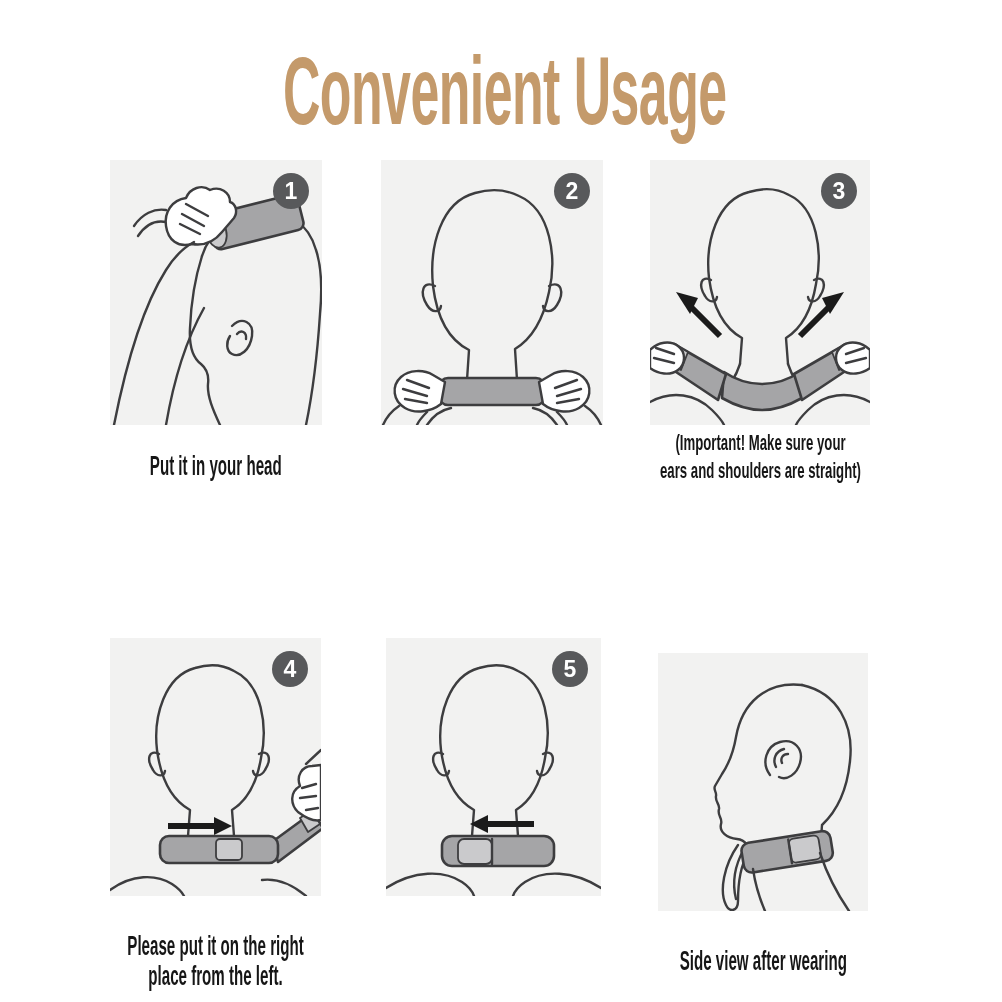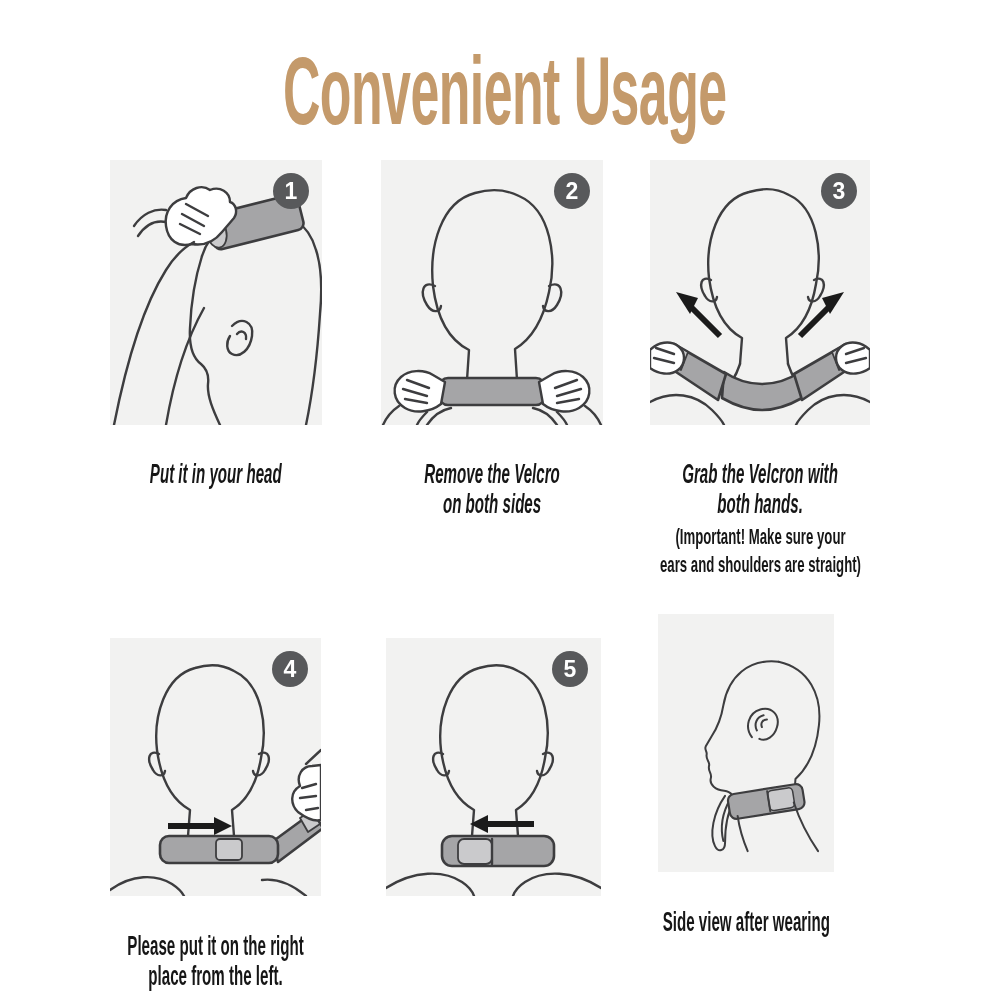--- a/index.html
+++ b/index.html
@@ -19,34 +19,34 @@
   .panel{position:relative;width:100%;background:var(--panel-bg);}
   .row1 .panel{height:265px;}
   .row2 .panel{height:258px;}
   .panel svg{position:absolute;left:0;top:0;width:100%;height:100%;}
 
   .badge{position:absolute;top:13px;right:13px;width:36px;height:36px;border-radius:50%;
          background:var(--badge-bg);color:var(--badge-text);display:flex;align-items:center;
          justify-content:center;font-size:23px;font-weight:bold;}
 
   .cap-wrap{display:flex;justify-content:center;width:100%;}
-  .row1 .cap-wrap{margin-top:34px;font-style:italic;}
+  .row1 .cap-wrap{margin-top:26px;}
   .row2 .cap-wrap{margin-top:35px;align-items:center;}
   .caption{font-size:27px;font-weight:bold;color:var(--caption-color);text-align:center;
            line-height:30px;white-space:nowrap;transform:scaleX(0.56);transform-origin:50% 0;}
   .note-wrap{display:flex;justify-content:center;width:100%;margin-top:4px;}
   .note{font-size:22px;font-weight:bold;color:var(--caption-color);text-align:center;
         line-height:28px;white-space:nowrap;transform:scaleX(0.60);transform-origin:50% 0;}
 
   #s1{left:110px;top:160px;width:212px;}
   #s2{left:381px;top:160px;width:222px;}
   #s3{left:650px;top:160px;width:220px;}
   #s4{left:110px;top:638px;width:211px;}
   #s5{left:386px;top:638px;width:215px;}
-  #s6{left:658px;top:614px;width:176px;}
+  #s6{left:658px;top:653px;width:210px;}
 
   
   .ln{fill:none;stroke:var(--line-color);stroke-width:2.4;stroke-linecap:round;stroke-linejoin:round;}
   .hand{fill:#ffffff;stroke:var(--line-color);stroke-width:2.4;stroke-linecap:round;stroke-linejoin:round;}
   .band{fill:var(--band-fill);stroke:var(--line-color);stroke-width:2.6;stroke-linejoin:round;}
   .tab{fill:var(--band-tab-fill);stroke:var(--line-color);stroke-width:1.8;stroke-linejoin:round;}
   .arrowL{stroke:var(--arrow-color);stroke-width:6;stroke-linecap:butt;}
   .arrowH{fill:var(--arrow-color);}
 </style>
 </head>
@@ -104,26 +104,20 @@
         <path class="ln" d="M 196,220 L 174,228"></path>
         <path class="ln" d="M 200,229 L 176,236"></path>
         <path class="ln" d="M 198,239 L 176,243"></path>
         <path class="ln" d="M 2,265 C 6,256 12,250 18,246"></path>
         <path class="ln" d="M 36,265 C 38,260 42,256 46,252"></path>
         <path class="ln" d="M 220,265 C 216,256 210,250 204,246"></path>
         <path class="ln" d="M 186,265 C 184,260 180,256 176,252"></path>
       </svg>
       <div class="badge">2</div>
     </div>
-    <div class="cap-wrap">
-        <div class="caption">
-      <div>Remove the Velcro</div>
-      <div>on both sides</div>
-    </div>
-      </div>
   </div>
 
   <div class="step row1" id="s3">
     <div class="panel">
       <svg viewBox="0 0 220 265">
         <path class="ln" d="M 90,204 L 92,178 C 74,168 63,148 59,118 C 55,82 67,40 99,32 C 112,28 127,28 139,35 C 167,48 173,92 166,124 C 162,148 152,168 136,178 L 138,204"></path>
         <path class="ln" d="M 61,120 C 51,115 48,125 55,136 C 59,143 66,143 67,137"></path>
         <path class="ln" d="M 164,120 C 174,115 177,125 170,136 C 166,143 159,143 158,137"></path>
         <path class="ln" d="M 90,204 C 86,216 80,226 72,232"></path>
         <path class="ln" d="M 138,204 C 142,216 148,226 156,232"></path>
@@ -144,26 +138,20 @@
         </g>
         <path class="hand" d="M 0,190 C 8,182 20,180 28,186 C 36,192 36,204 28,210 C 20,216 8,214 0,208 Z"></path>
         <path class="ln" d="M 6,188 L 24,194"></path>
         <path class="ln" d="M 4,198 L 24,203"></path>
         <path class="hand" d="M 220,190 C 212,182 200,180 192,186 C 184,192 184,204 192,210 C 200,216 212,214 220,208 Z"></path>
         <path class="ln" d="M 214,188 L 196,194"></path>
         <path class="ln" d="M 216,198 L 196,203"></path>
       </svg>
       <div class="badge">3</div>
     </div>
-    <div class="cap-wrap">
-        <div class="caption">
-      <div>Grab the Velcron with</div>
-      <div>both hands.</div>
-    </div>
-      </div>
     <div class="note-wrap">
         <div class="note">
       <div>(Important! Make sure your</div>
       <div>ears and shoulders are straight)</div>
     </div>
       </div>
   </div>
 
   <div class="step row2" id="s4">
     <div class="panel">

